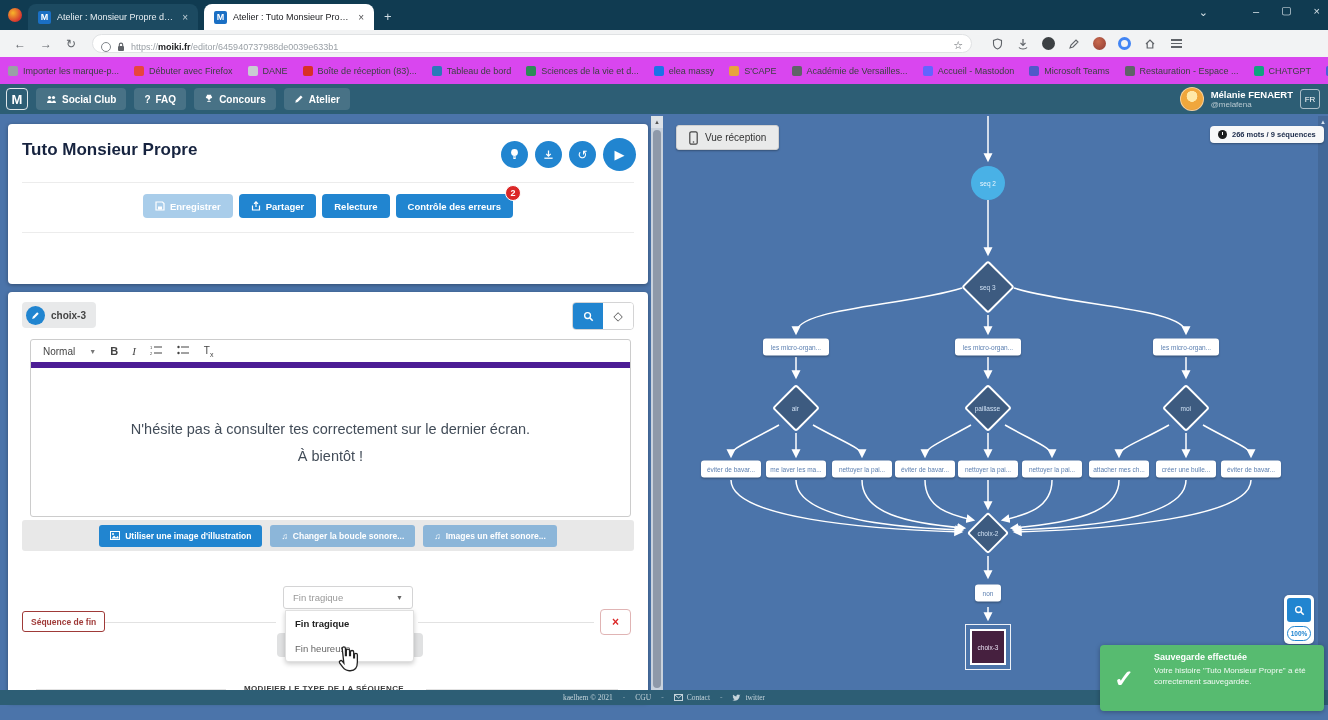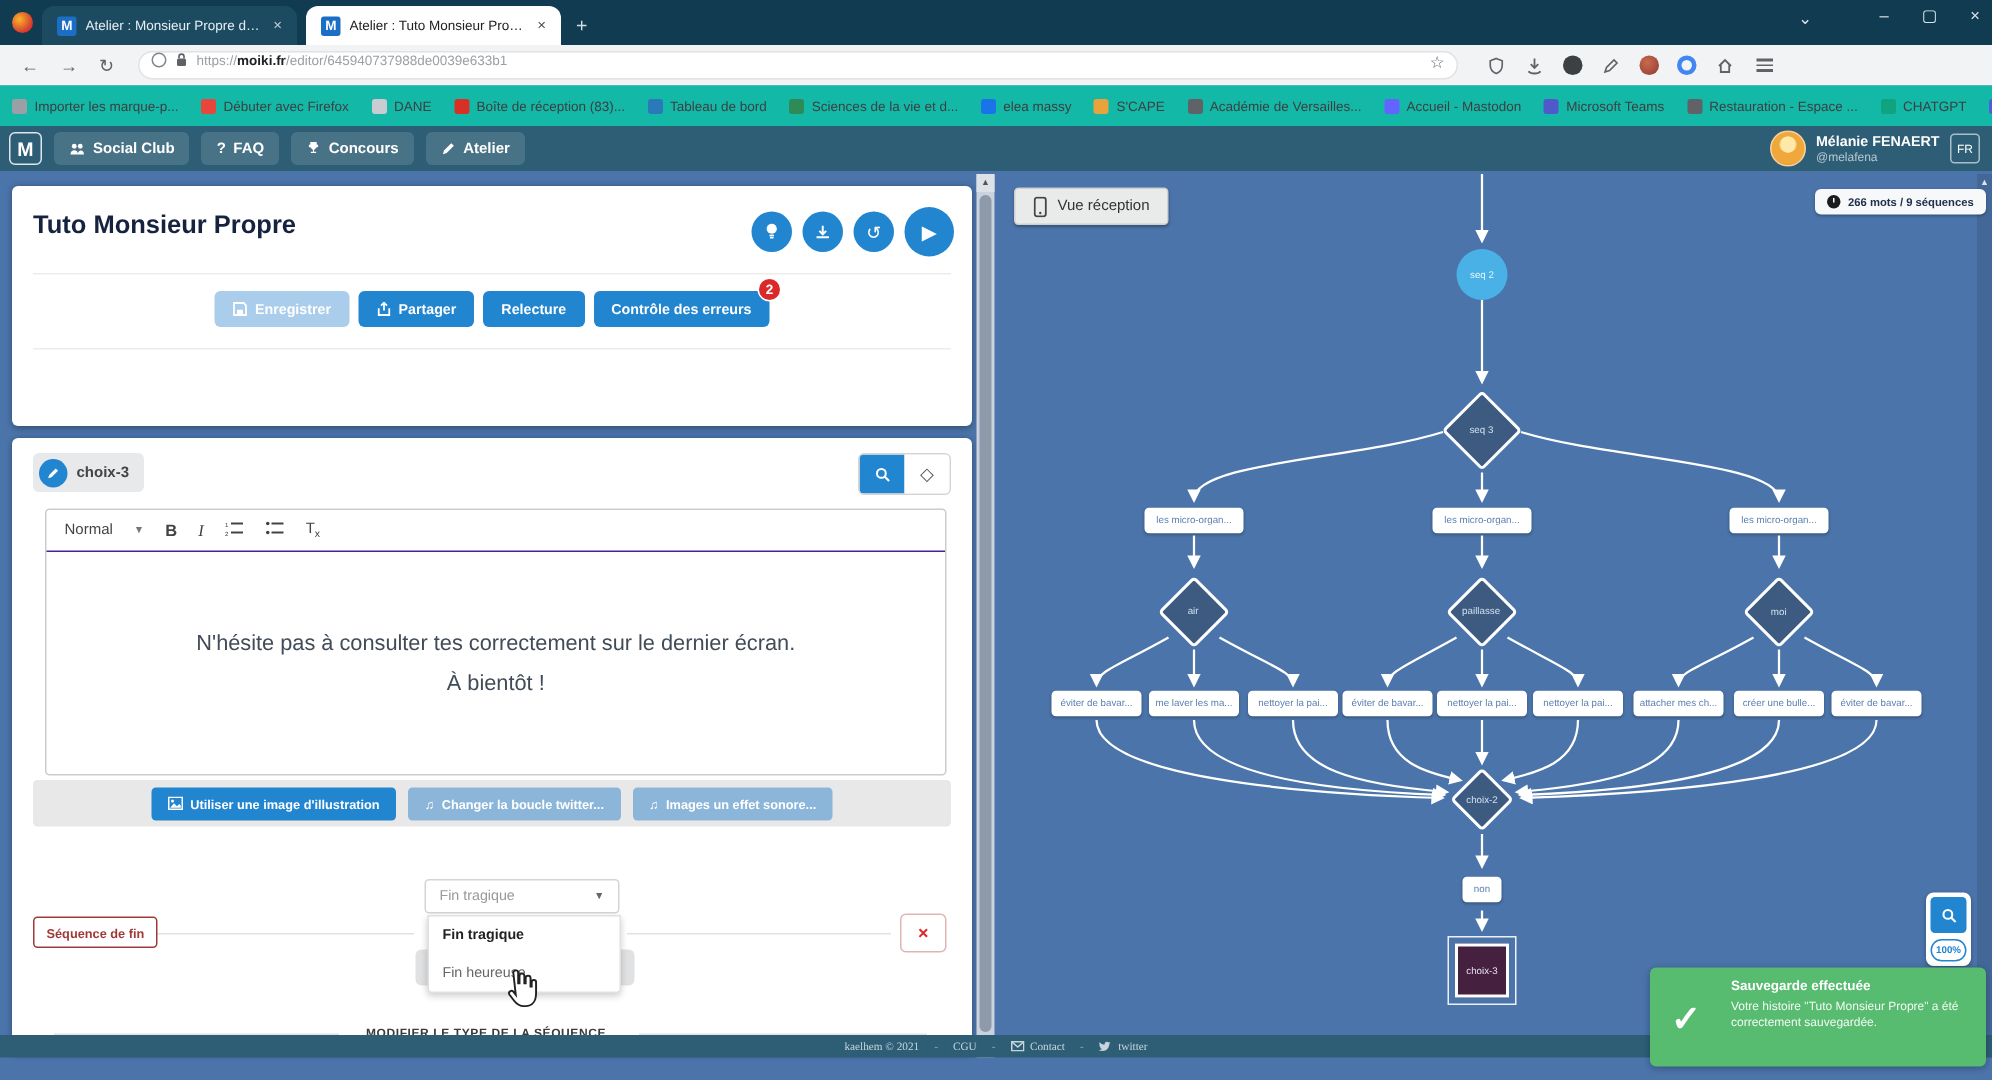--- a/index.html
+++ b/index.html
@@ -14,34 +14,34 @@
   .favicon { width:13px; height:13px; border-radius:2px; background:#1a6fc4; color:#fff; font-size:9px; font-weight:bold; display:flex; align-items:center; justify-content:center; flex:0 0 auto;}
   .tab-label { white-space:nowrap; overflow:hidden; text-overflow:ellipsis; }
   .tab-close { font-size:10px; opacity:.8; }
   .newtab-btn { color:#cfdbe2; font-size:13px; margin-left:10px; padding-bottom:6px;}
   .win-controls { position:absolute; right:8px; top:4px; display:flex; gap:22px; color:#d9e4ea; font-size:11px; align-items:center;}
   .win-controls span { cursor:default; }
   .tabsmenu { position:absolute; right:120px; top:6px; color:#d9e4ea; font-size:11px;}
 
   .toolbar { position:absolute; left:0; top:30px; width:1328px; height:27px; background:#f2f3f4; display:flex; align-items:center; color:#5f6368; }
   .navbtn { font-size:12px; margin-left:14px; }
-  .urlbar { margin-left:16px; width:880px; height:19px; background:#ffffff; border:1px solid #e0e2e4; border-radius:10px; display:flex; align-items:flex-start; padding:0 8px; gap:6px; }
+  .urlbar { margin-left:16px; width:880px; height:19px; background:#ffffff; border:1px solid #e0e2e4; border-radius:10px; display:flex; align-items:flex-end; padding:0 8px; gap:6px; }
   .urlbar .circ { width:10px; height:10px; border:1.2px solid #80868b; border-radius:50%; }
   .url-text { font-size:9px; color:#9aa0a6; white-space:nowrap; overflow:hidden; }
   .url-text b { color:#202124; }
   .url-star { margin-left:auto; font-size:11px; }
   .ext-icons { display:flex; align-items:center; gap:12px; margin-left:18px; }
   .ext-icons .xi { width:14px; height:14px; display:flex; align-items:center; justify-content:center; font-size:10px; color:#5f6368;}
   .xi.dot-dark { background:#3c4043; border-radius:50%; width:13px; height:13px;}
   .xi.dot-red { background:radial-gradient(circle at 40% 35%, #c96a4e, #8e3b33); border-radius:50%; width:13px; height:13px;}
   .xi.dot-blue { border:3px solid #4285f4; border-radius:50%; width:13px; height:13px;}
   .xi.menu-lines { flex-direction:column; gap:2px; }
   .xi.menu-lines i { width:11px; height:1.5px; background:#5f6368; display:block;}
 
-  .bookmarks { position:absolute; left:0; top:57px; width:1328px; height:27px; background:#14b8a6; display:flex; align-items:center; padding-left:8px; gap:15px; }
+  .bookmarks { position:absolute; left:0; top:57px; width:1328px; height:27px; background:#d946ef; display:flex; align-items:center; padding-left:8px; gap:15px; }
   .bm { display:flex; align-items:center; gap:5px; font-size:9px; color:#3c4043; white-space:nowrap; }
   .bm-ico { width:10px; height:10px; border-radius:2px; flex:0 0 auto; }
 
   
   .appnav { position:absolute; left:0; top:84px; width:1328px; height:30px; background:#2d5e75; display:flex; align-items:center; color:#fff; }
   .logo { width:22px; height:22px; margin-left:6px; border:1.5px solid rgba(255,255,255,.85); border-radius:4px; font-weight:bold; font-size:13px; display:flex; align-items:center; justify-content:center;}
   .navitem { height:22px; margin-left:8px; padding:0 10px; background:rgba(255,255,255,.13); border-radius:4px; display:flex; align-items:center; gap:5px; font-size:10px; font-weight:bold; }
   .nav-right { margin-left:auto; display:flex; align-items:center; gap:7px; margin-right:8px;}
   .avatar { width:24px; height:24px; border-radius:50%; background:radial-gradient(circle at 50% 38%, #ffe9a8 0 30%, #f0a73c 32% 70%, #c8762a); border:1px solid rgba(255,255,255,.5);}
   .user-name { font-size:9.5px; font-weight:bold; line-height:11px;text-align:right;}
@@ -67,21 +67,21 @@
   .pill { height:23px; border-radius:12px; background:#e0e1e2; color:#5a5a5a; font-size:9.5px; font-weight:bold; display:flex; align-items:center; padding:0 12px; }
   .pill.active { background:#2185d0; color:#fff; }
 
   
   .seq-chip { position:absolute; left:14px; top:10px; height:26px; background:#e8e9ea; border-radius:4px; display:flex; align-items:center; gap:6px; padding:0 10px 0 4px; font-size:10px; font-weight:bold; color:#444; }
   .chip-pencil { width:19px; height:19px; border-radius:50%; background:#2185d0; display:flex; align-items:center; justify-content:center; }
   .hdr-btns { position:absolute; right:14px; top:10px; display:flex; border:1px solid #d4d4d5; border-radius:4px; overflow:hidden; }
   .hbtn { width:30px; height:26px; display:flex; align-items:center; justify-content:center; background:#fff; color:#555; font-size:12px;}
   .hbtn.search { background:#2185d0; }
   .editor { position:absolute; left:22px; top:47px; width:601px; height:178px; border:1px solid #ccc; border-radius:3px; }
-  .ed-toolbar { height:28px; border-bottom:1px solid #4c1d95; display:flex; align-items:center; gap:14px; padding:0 12px; color:#444; font-size:10px;text-align:center;}
+  .ed-toolbar { height:28px; border-bottom:6px solid #4c1d95; display:flex; align-items:center; gap:14px; padding:0 12px; color:#444; font-size:10px;text-align:center;}
   .ed-format { display:flex; align-items:center; gap:14px; }
   .ed-caret { font-size:7px; color:#777; }
   .ed-b { font-weight:bold; font-size:11px; }
   .ed-i { font-style:italic; font-family:"Liberation Serif", serif; font-size:11px;}
   .ed-tx { font-size:10px; }
   .ed-tx sub { font-size:7px; }
   .ed-content { height:149px; display:flex; flex-direction:column; justify-content:center; text-align:center; color:#424c58; font-size:14.5px; line-height:27px; }
   .media-row { position:absolute; left:14px; top:228px; width:612px; height:31px; background:#e8e8e8; border-radius:3px; display:flex; align-items:center; justify-content:center; gap:8px; }
   .mbtn { height:22px; border-radius:3px; color:#fff; font-size:8.5px; font-weight:bold; display:flex; align-items:center; gap:5px; padding:0 11px; background:#2185d0; }
   .mbtn.muted { background:#8cb6d9; }
@@ -419,21 +419,21 @@
     <div class="mbtn">
       <svg width="10" height="9" viewBox="0 0 10 9">
           <rect x=".5" y=".5" width="9" height="8" fill="none" stroke="#fff"></rect>
           <circle cx="3" cy="3" r="1" fill="#fff"></circle>
           <path d="M1.5 7.5l2.5-3 2 2 1.5-1.5 1 1v1.5z" fill="#fff"></path>
         </svg>
       <span>Utiliser une image d'illustration</span>
     </div>
     <div class="mbtn muted">
       <span>♫</span>
-      <span>Changer la boucle twitter...</span>
+      <span>Changer la boucle sonore...</span>
     </div>
     <div class="mbtn muted">
       <span>♫</span>
       <span>Images un effet sonore...</span>
     </div>
   </div>
 
   <div class="type-row-line line-l"></div>
   <div class="type-row-line line-r"></div>
   <div class="fin-chip">Séquence de fin</div>

